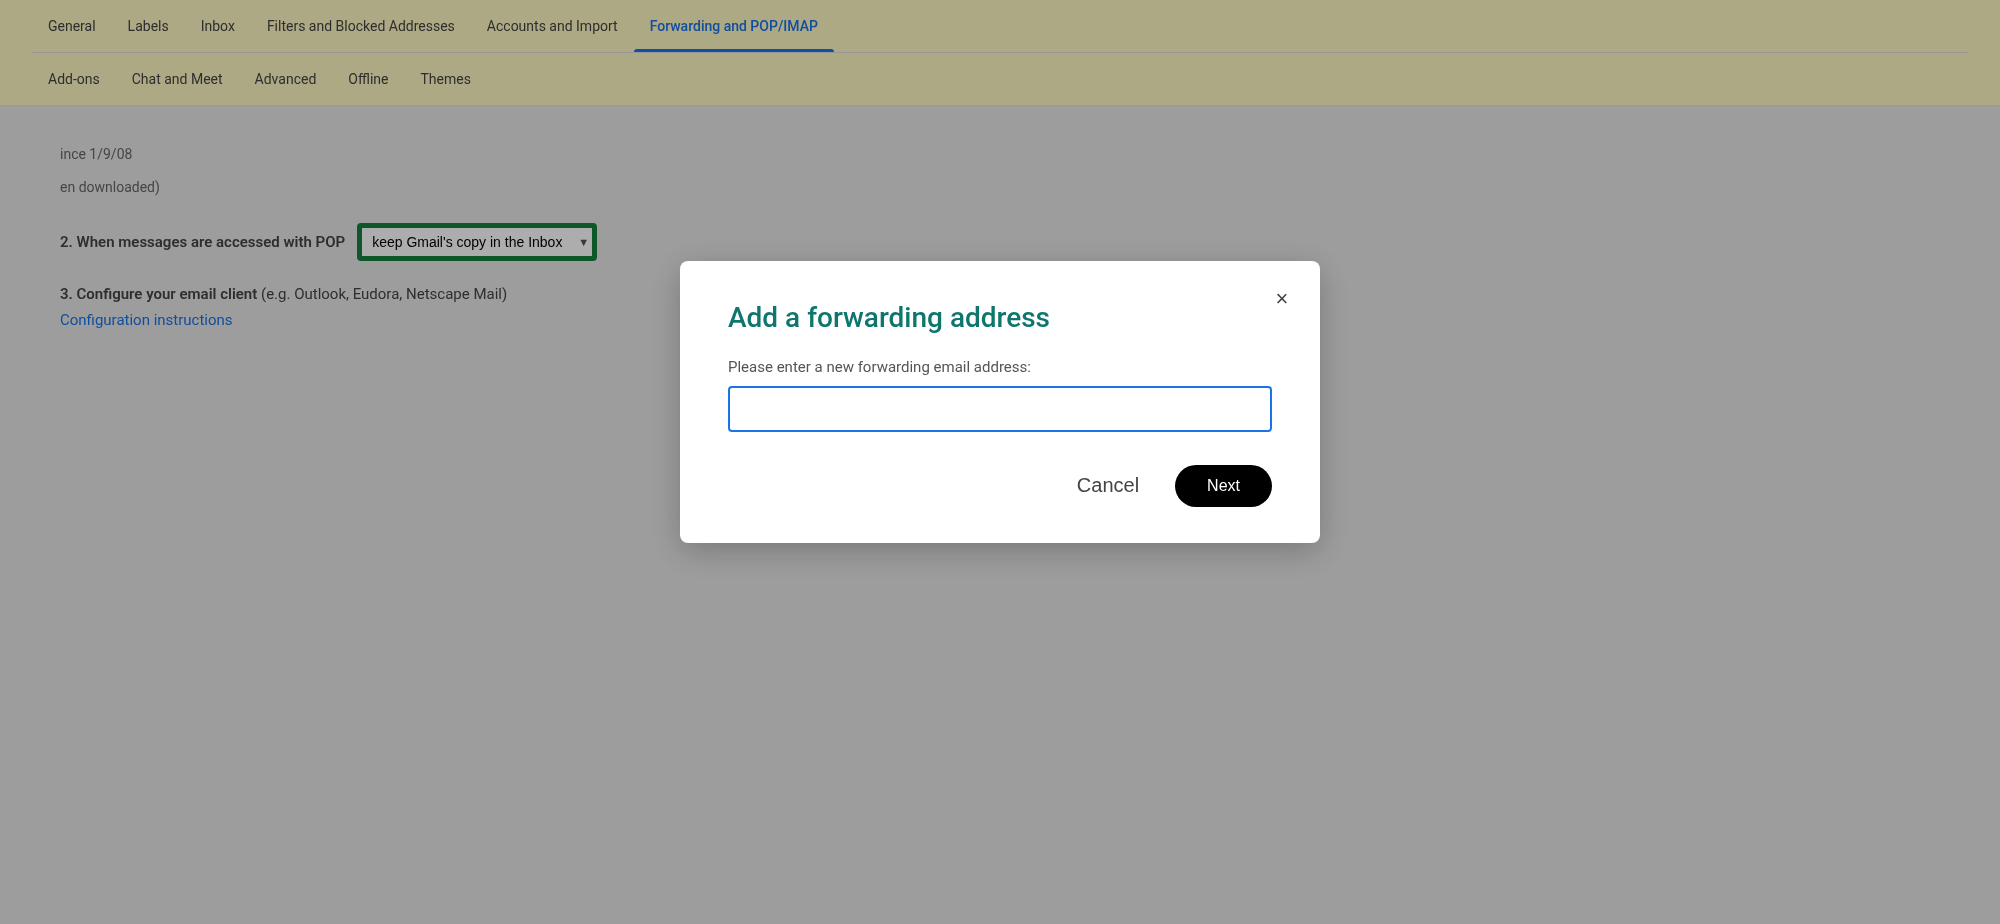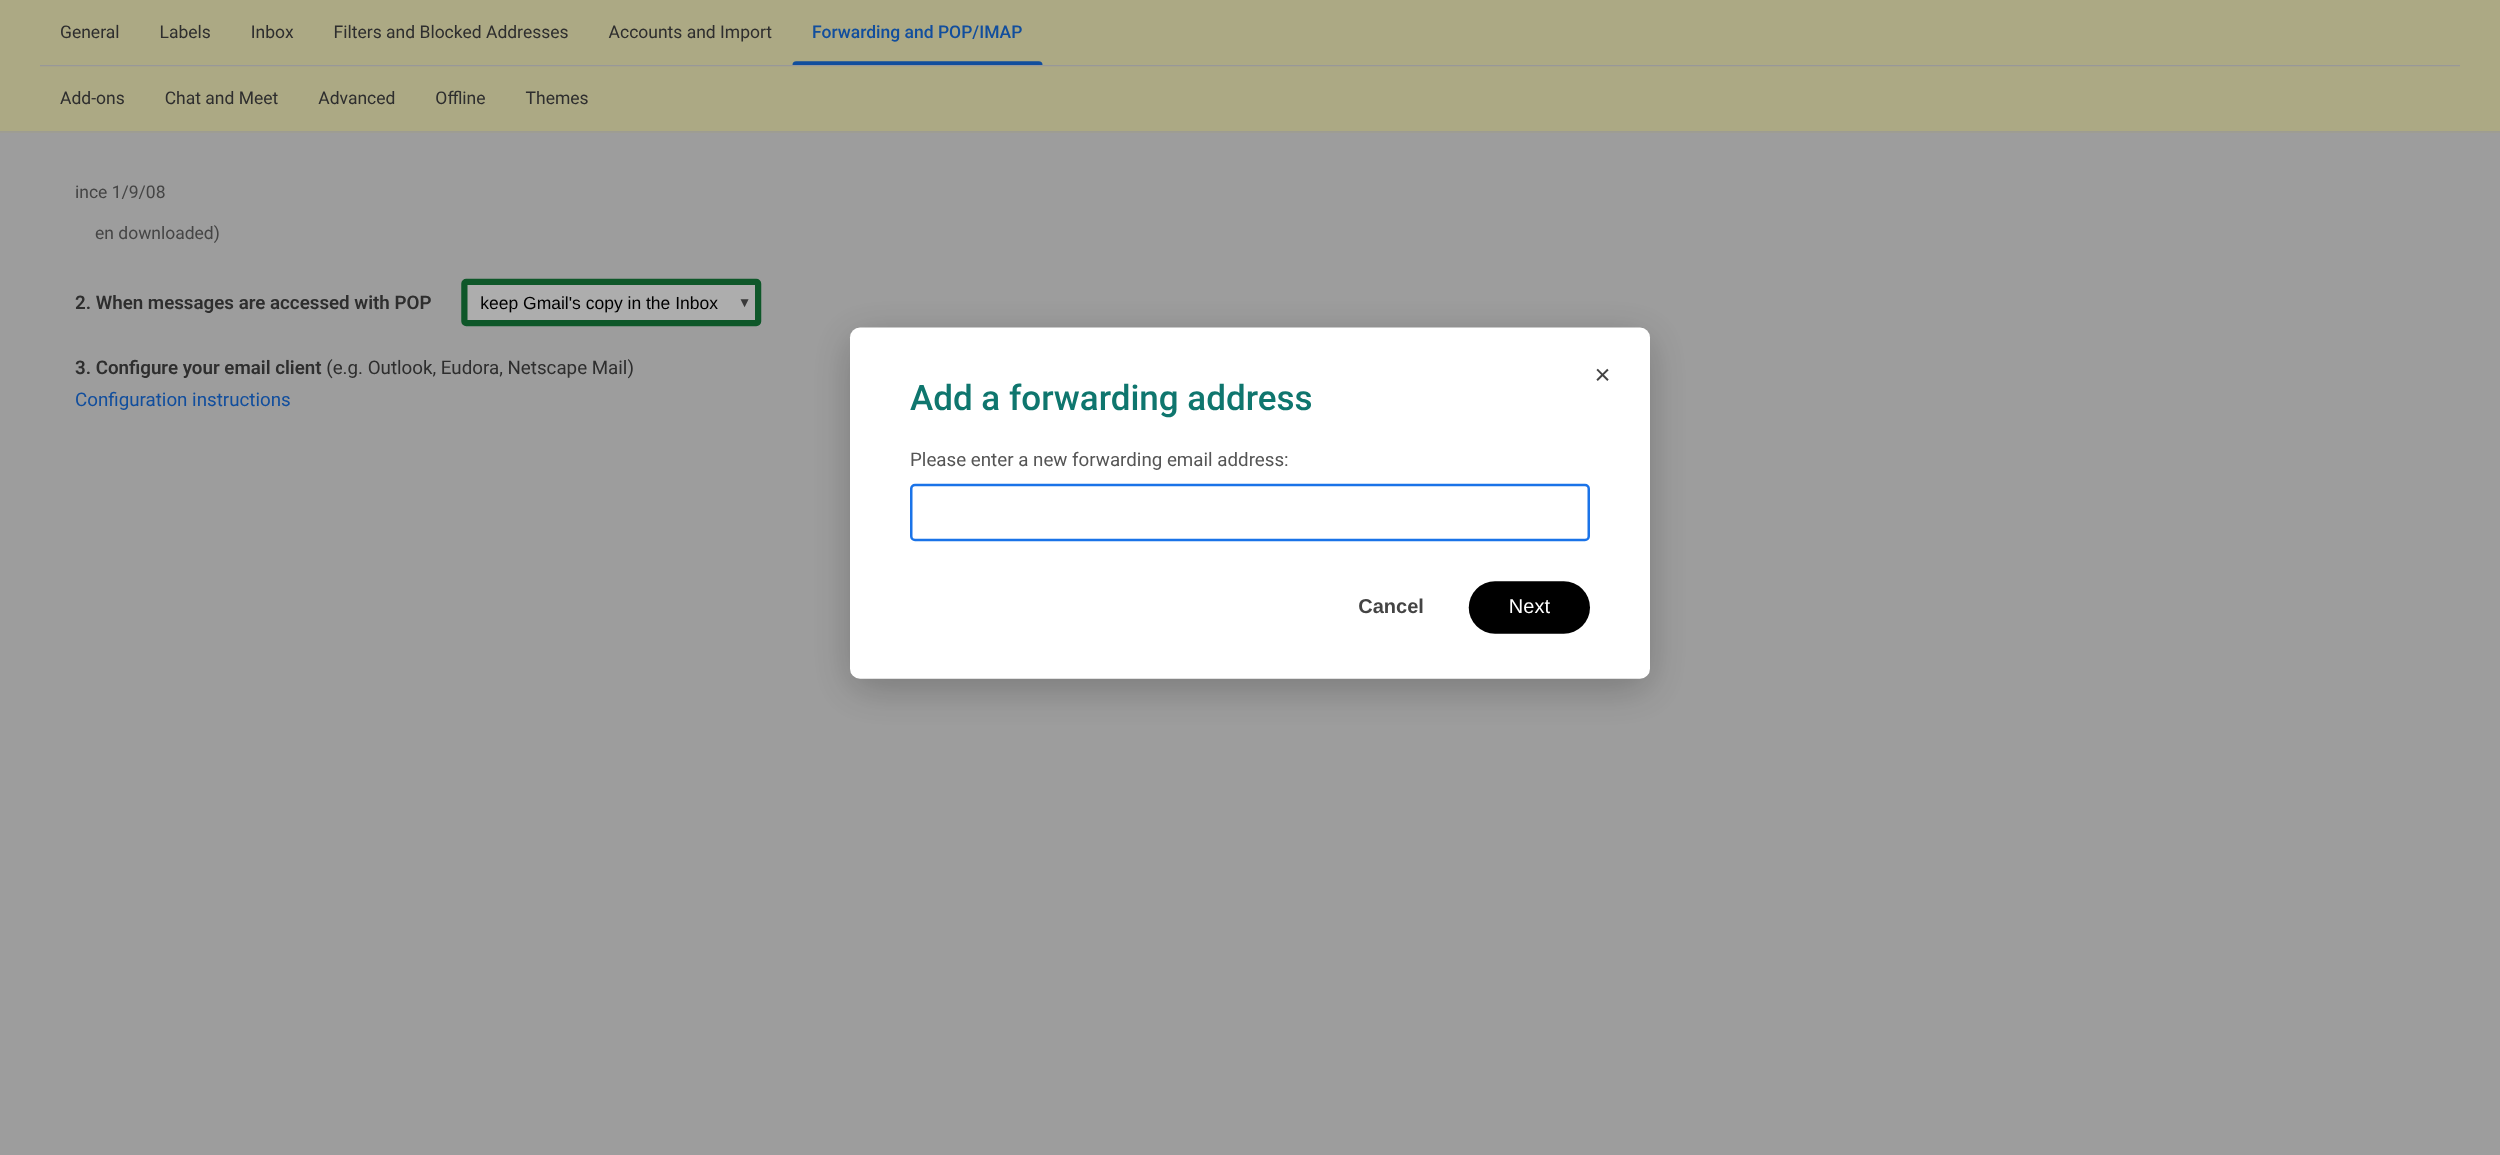--- a/index.html
+++ b/index.html
@@ -65,21 +65,21 @@
       cursor: pointer;
     }
 
     .bg-section {
       margin-bottom: 24px;
     }
 
     .pop-access-row {
       display: flex;
       align-items: center;
-      gap: 24px;
+      gap: 12px;
       margin-bottom: 10px;
     }
 
     .pop-dropdown {
       border: 5px solid #15803d;
       border-radius: 4px;
       padding: 6px 28px 6px 10px;
       font-size: 14px;
       background: white;
       appearance: none;
@@ -171,26 +171,26 @@
     .modal-actions {
       display: flex;
       justify-content: flex-end;
       align-items: center;
       gap: 16px;
     }
 
     .btn-cancel {
       background: none;
       border: none;
-      font-size: 16px;
+      font-size: 20px;
       color: #444;
       cursor: pointer;
       padding: 10px 20px;
       border-radius: 24px;
-      font-weight: 700;
+      font-weight: 400;
     }
 
     .btn-next {
       background: #000000;
       color: white;
       border: none;
       border-radius: 24px;
       padding: 12px 32px;
       font-size: 16px;
       font-weight: 400;
@@ -223,21 +223,21 @@
     <a class="nav-item">Add-ons</a>
     <a class="nav-item">Chat and Meet</a>
     <a class="nav-item">Advanced</a>
     <a class="nav-item">Offline</a>
     <a class="nav-item">Themes</a>
   </div>
 </nav>
 
 <div class="bg-content">
   <div style="color:#666; font-size:14px; margin-bottom:17px;">ince 1/9/08</div>
-  <div style="color:#666; font-size:14px; margin-bottom:28px;margin-left:16px;">en downloaded)</div>
+  <div style="color:#666; font-size:14px; margin-bottom:28px;">en downloaded)</div>
 
   <div class="bg-section">
     <div class="pop-access-row">
       <strong>2. When messages are accessed with POP</strong>
       <div class="dropdown-wrapper">
         <select class="pop-dropdown">
           <option>keep Gmail's copy in the Inbox</option>
         </select>
       </div>
     </div>

